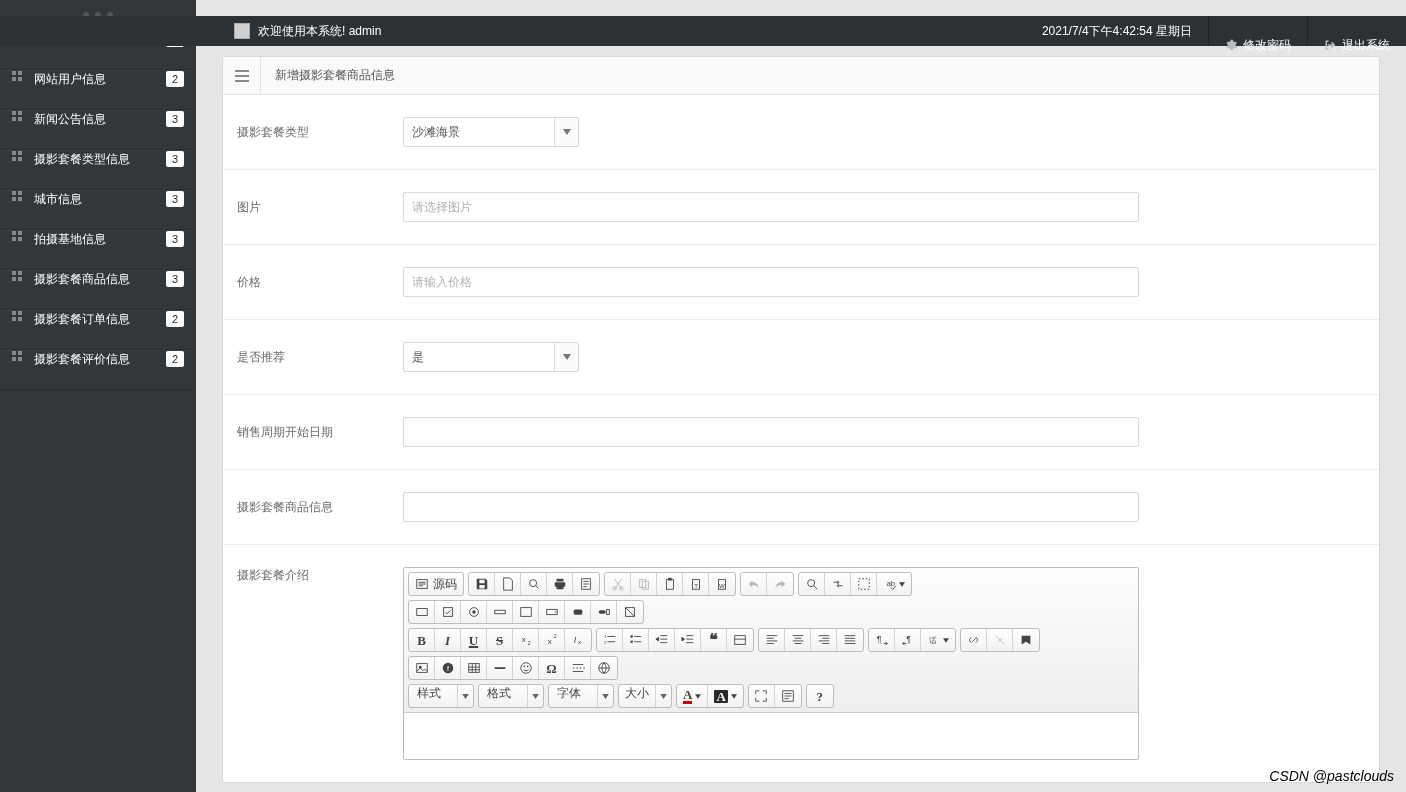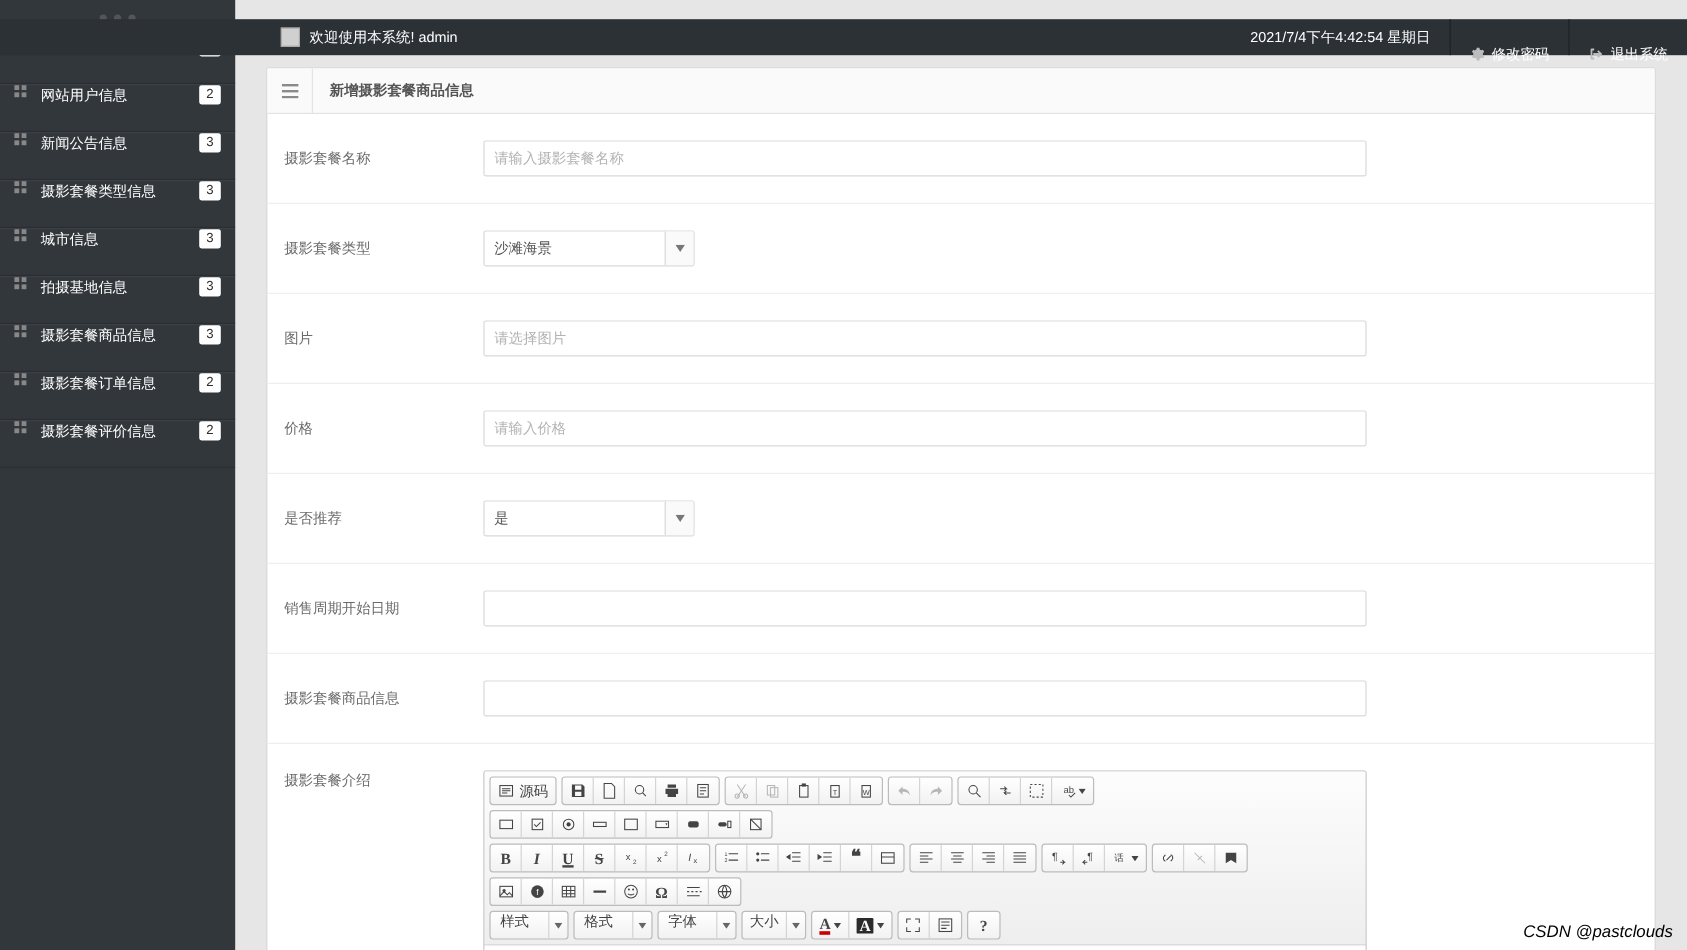--- a/index.html
+++ b/index.html
@@ -27,21 +27,21 @@
   linear-gradient(#888,#888) 6px 6px/4px 4px no-repeat; }
 .sidebar-item .label { flex: 1; color: #fff; font-size: 12px; }
 .sidebar-item .badge { background: #fff; color: #2c2c2c; border-radius: 2px; min-width: 18px; height: 16px; line-height: 16px; text-align: center; font-size: 11px; padding: 0 4px; }
 
 
 .content { position: absolute; top: 30px; left: 196px; right: 0; bottom: 0; overflow: auto; padding: 26px; }
 .panel { background: #fff; border: 1px solid #d8d8d8; border-radius: 2px; }
 .panel-header { height: 38px; display: flex; align-items: center; border-bottom: 1px solid #e3e3e3; background: #fafafa; }
 .panel-header .menu-toggle { width: 38px; height: 38px; display: flex; align-items: center; justify-content: center; border-right: 1px solid #e3e3e3; cursor: pointer; }
 .panel-header .menu-toggle svg { width: 14px; height: 12px; fill: #8a8a8a; }
-.panel-header .title { padding-left: 14px; font-weight: bold; color: #555; font-size: 12px; }
+.panel-header .title { padding-left: 14px; font-weight: normal; color: #555; font-size: 12px; }
 
 .form-row { display: flex; align-items: center; padding: 22px 14px; border-bottom: 1px solid #eee; }
 .form-row .row-label { width: 166px; color: #6b6b6b; font-size: 12px; }
 .form-row .row-field { flex: 1; }
 
 .input-text { width: 736px; height: 30px; border: 1px solid #d9d9d9; border-radius: 2px; padding: 0 8px; font-size: 12px; color: #333; background: #fff; }
 .input-text::placeholder { color: #b3b3b3; }
 
 .select-wrap { width: 176px; height: 30px; border: 1px solid #d9d9d9; border-radius: 2px; display: flex; align-items: center; background: #fff; cursor: pointer; }
 .select-wrap .sel-val { flex: 1; padding: 0 8px; color: #555; font-size: 12px; }
@@ -155,24 +155,20 @@
       <div class="menu-toggle">
         <svg viewBox="0 0 14 12">
             <rect width="14" height="2"></rect>
             <rect y="5" width="14" height="2"></rect>
             <rect y="10" width="14" height="2"></rect>
           </svg>
       </div>
       <div class="title">新增摄影套餐商品信息</div>
     </div>
 
-    <div class="form-row">
-      <div class="row-label">摄影套餐名称</div>
-      <div class="row-field"><input class="input-text" placeholder="请输入摄影套餐名称" style=""></div>
-    </div>
 
     <div class="form-row">
       <div class="row-label">摄影套餐类型</div>
       <div class="row-field">
         <div class="select-wrap">
           <span class="sel-val">沙滩海景</span>
           <span class="sel-btn">
               <svg viewBox="0 0 8 6">
                 <path d="M0 0h8L4 6z"></path>
               </svg>

